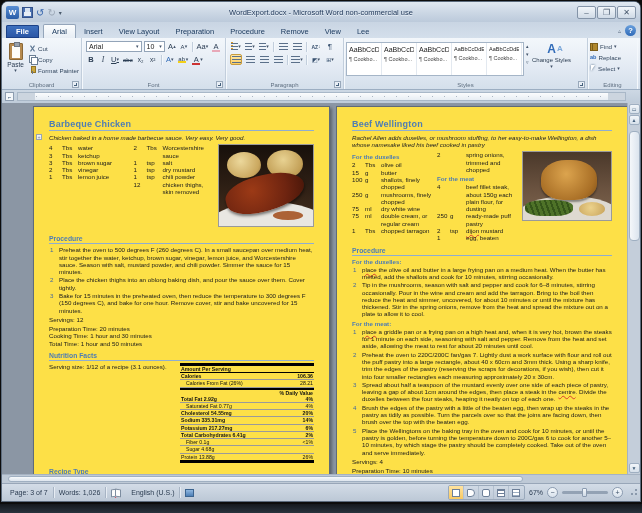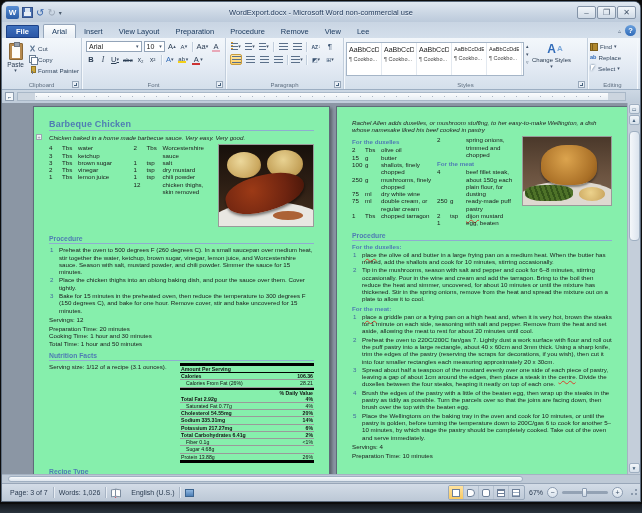--- a/index.html
+++ b/index.html
@@ -106,21 +106,21 @@
   
   .rulerrow { height:13px; background:linear-gradient(180deg,#cdd8e4,#bfccda); display:flex; align-items:center; padding:0 14px 0 3px; gap:3px; }
   .tabsel { width:9px; height:9px; background:#f4f7fa; border:1px solid #8d9db0; font-size:6px; line-height:8px; color:#44607c; text-align:center; }
   .ruler-band { flex:1; height:9px; background:linear-gradient(180deg,#fbfcfd,#e7edf3); border:1px solid #a9b8c8; position:relative; }
   .ruler-ticks { position:absolute; left:18px; right:18px; top:3px; bottom:3px; background:repeating-linear-gradient(90deg,#7e8ea0 0 1px,transparent 1px 12px); opacity:.6; }
   .ruler-margin { position:absolute; top:0; bottom:0; width:17px; background:#ccd5df; }
   .ruler-margin.left{left:0;} .ruler-margin.right{right:0;}
 
   
   .docarea { flex:1; background:#8b96a4; position:relative; overflow:hidden; }
-  .page { position:absolute; top:3px; height:370px; background:#86efac; border:1px solid #5f6b79; box-shadow:2px 2px 3px rgba(0,0,0,.35); padding:12px 15px; color:#1a1a1a; }
+  .page { position:absolute; top:3px; height:370px; background:#fde047; border:1px solid #5f6b79; box-shadow:2px 2px 3px rgba(0,0,0,.35); padding:12px 15px; color:#1a1a1a; }
   .page-left { left:31px; width:297px; }
   .page-right { left:334px; width:292px; }
 
   .rtitle { font-size:9px; font-weight:bold; color:#4f7db3; letter-spacing:.2px; border-bottom:1px solid #8fadd0; padding-bottom:1px; margin-bottom:3px; }
   .rdesc { font-size:6.2px; font-style:italic; color:#222; line-height:7.2px; margin-bottom:3px; position:relative; }
   .anchor-icon { position:absolute; left:-13px; top:0; width:6px; height:6px; border:1px solid #9aa5b1; background:#eef1f4; font-size:5px; line-height:5px; text-align:center; color:#7d8893; }
   .sechead { font-size:6.8px; font-weight:bold; color:#4f7db3; border-bottom:1px solid #8fadd0; padding-bottom:1px; margin:5px 0 2px; }
   .subhead { font-size:6.2px; font-weight:bold; color:#4f7db3; margin:2px 0 1px; }
   .ing-flex { display:flex; gap:4px; }
   .ing-col { flex:1; }
@@ -646,20 +646,21 @@
               </div>
             </div>
         </div>
       </div>
 
       <div class="sechead">Recipe Type</div>
 
     </div>
 
     <div class="page page-right">
+      <div class="rtitle">Beef Wellington</div>
       <div class="rdesc"><span>Rachel Allen adds duxelles, or mushroom stuffing, to her easy-to-make Wellington, a dish whose namesake liked his beef cooked in pastry</span></div>
       <div class="ing-flex" style="min-height:74px;">
         <div class="ing-col">
           <div class="subhead">For the duxelles</div>
           <div>
 
               <div class="ing-row">
                 <span class="q">2</span>
                 <span class="u">Tbs</span>
                 <span class="t">olive oil</span>

